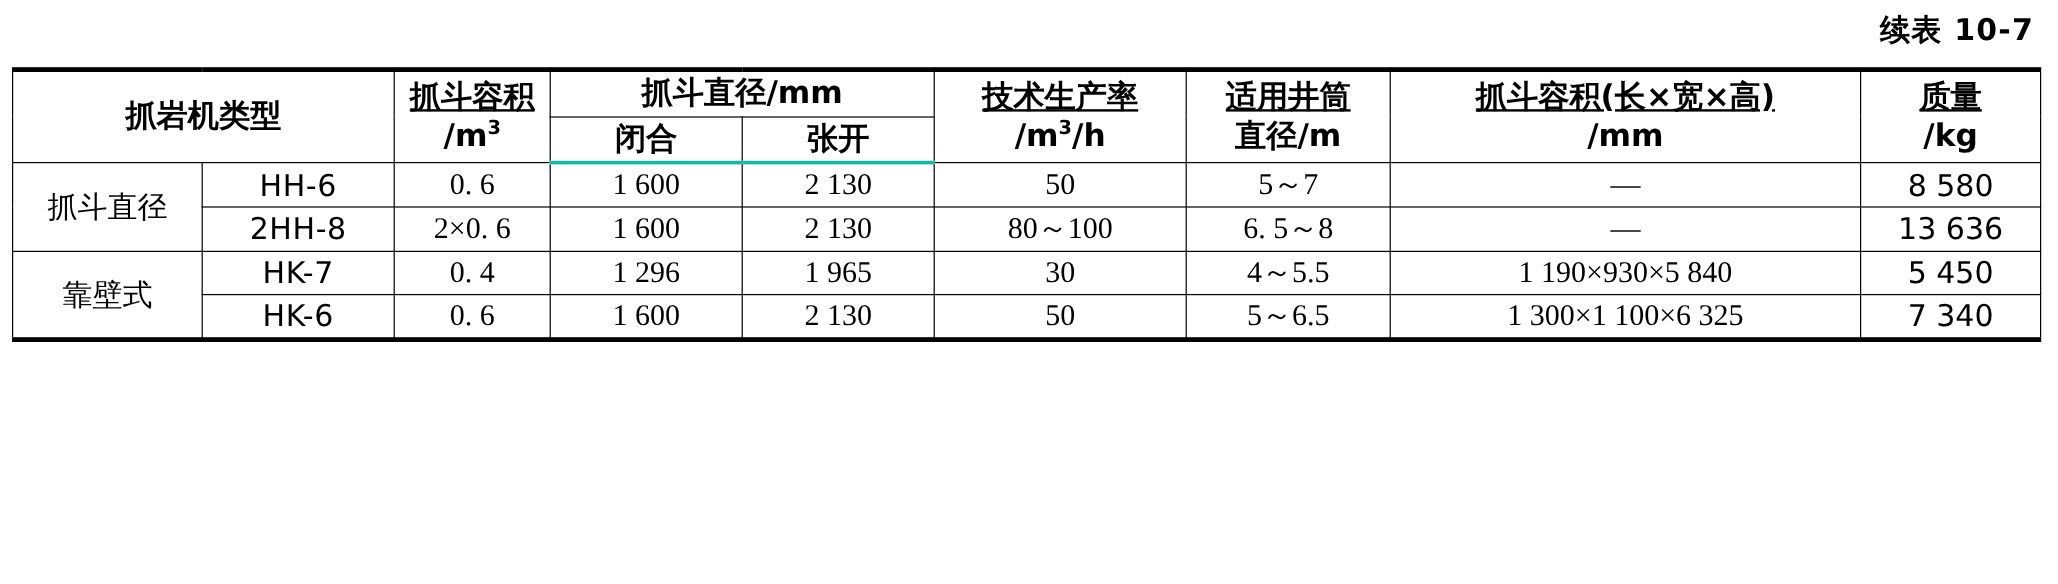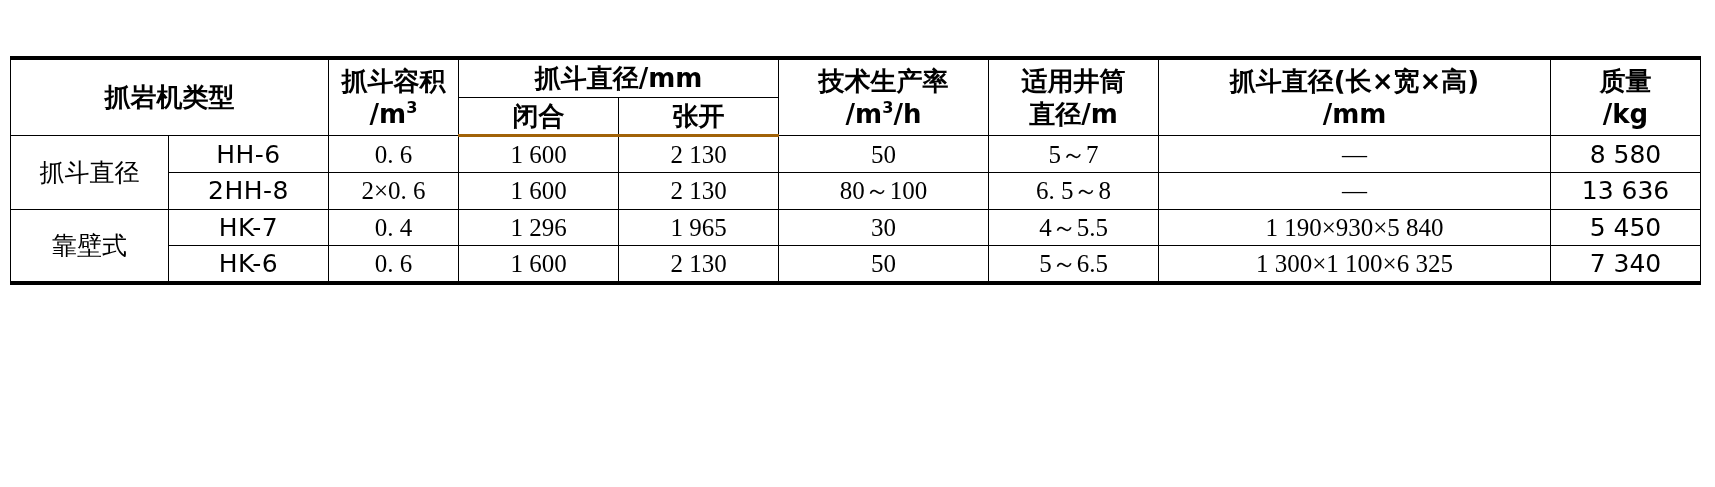--- a/index.html
+++ b/index.html
@@ -54,21 +54,21 @@
   table.spec {
     border-top: 4px solid #000;
     border-bottom: 4px solid #000;
   }
   table.spec tr.head-row td {
     font-family: "DejaVu Sans", "Liberation Sans", sans-serif;
     font-weight: bold;
     font-size: 26px;
   }
   table.spec tr.head-row.bottom td {
-    border-bottom: 3px solid #a16207;
+    border-bottom: 3px solid #14b8a6;
   }
   .grp {
     font-family: "DejaVu Sans", "Liberation Sans", sans-serif;
     font-weight: bold;
     font-size: 26px;
   }
   .model {
     font-family: "DejaVu Sans", "Liberation Sans", sans-serif;
     font-weight: bold;
     font-size: 26px;
@@ -80,40 +80,41 @@
     font-size: 26px;
   }
   .mass {
     font-family: "DejaVu Sans", "Liberation Sans", sans-serif;
     font-weight: bold;
     font-size: 26px;
   }
   .stack {
     display: block;
   }
-  .stack .l1 { display: block; }
+  .stack .l1 { display: block; text-decoration: underline; }
   .stack .l2 { display: block; }
   sup { font-size: 0.62em; vertical-align: super; }
   .dash { font-size: 26px; }
   
   col.c-grp   { width: 158px; }
   col.c-model { width: 160px; }
   col.c-vol   { width: 130px; }
   col.c-close { width: 160px; }
   col.c-open  { width: 160px; }
   col.c-prod  { width: 210px; }
   col.c-shaft { width: 170px; }
   col.c-dim   { width: 392px; }
   col.c-mass  { width: 150px; }
 </style>
 </head>
 <body>
 
 <div class="page">
 
+  <div class="cont-title">续表 10-7</div>
 
   <div class="table-wrap">
     <table class="spec">
       <colgroup>
         <col class="c-grp">
           <col class="c-model">
           <col class="c-vol">
         <col class="c-close">
           <col class="c-open">
           <col class="c-prod">
@@ -138,21 +139,21 @@
             </span>
           </td>
           <td rowspan="2">
             <span class="stack">
               <span class="l1">适用井筒</span>
               <span class="l2">直径/m</span>
             </span>
           </td>
           <td rowspan="2">
             <span class="stack">
-              <span class="l1">抓斗直径(长×宽×高)</span>
+              <span class="l1">抓斗容积(长×宽×高)</span>
               <span class="l2">/mm</span>
             </span>
           </td>
           <td rowspan="2">
             <span class="stack">
               <span class="l1">质量</span>
               <span class="l2">/kg</span>
             </span>
           </td>
         </tr>

